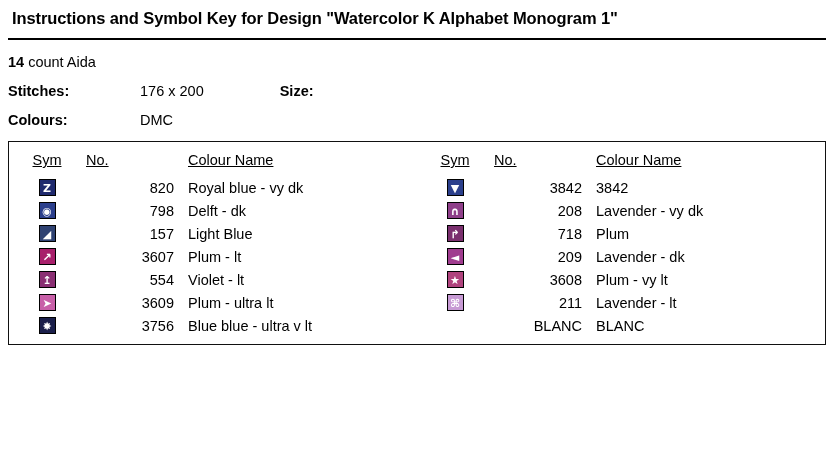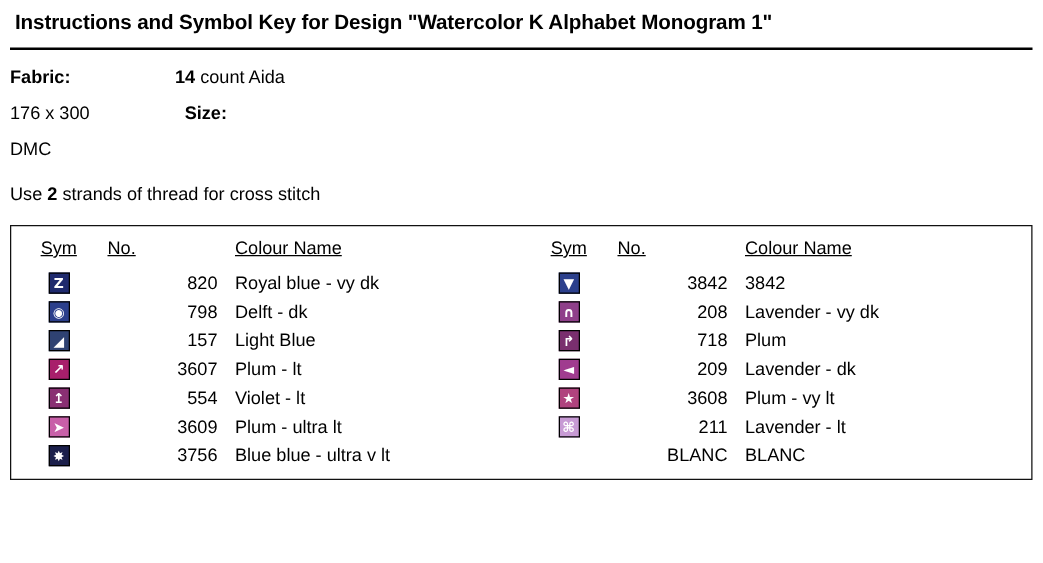--- a/index.html
+++ b/index.html
@@ -136,36 +136,36 @@
 
 <div class="page">
 
   <div class="title">Instructions and Symbol Key for Design "Watercolor K Alphabet Monogram 1"</div>
 
   <div class="rule"></div>
 
   <div class="info">
 
     <div class="info-row">
-      <div class="lbl">Fabric:</div>
       <div class="val"><b>14</b><span> count Aida</span></div>
     </div>
 
     <div class="info-row">
-      <div class="val">176 x 300</div>
+      <div class="lbl">Stitches:</div>
+      <div class="val">176 x 200</div>
       <div class="size-lbl">Size:</div>
     </div>
 
     <div class="info-row">
+      <div class="lbl">Colours:</div>
       <div class="val">DMC</div>
     </div>
 
   </div>
 
-  <div class="strands"><span>Use </span><b>2</b><span> strands of thread for cross stitch</span></div>
 
   <div class="key-box">
     <div class="cols">
       <div class="col">
         <table class="key">
           <thead>
             <tr>
               <th class="sym">Sym</th>
               <th class="no">No.</th>
               <th class="name">Colour Name</th>

